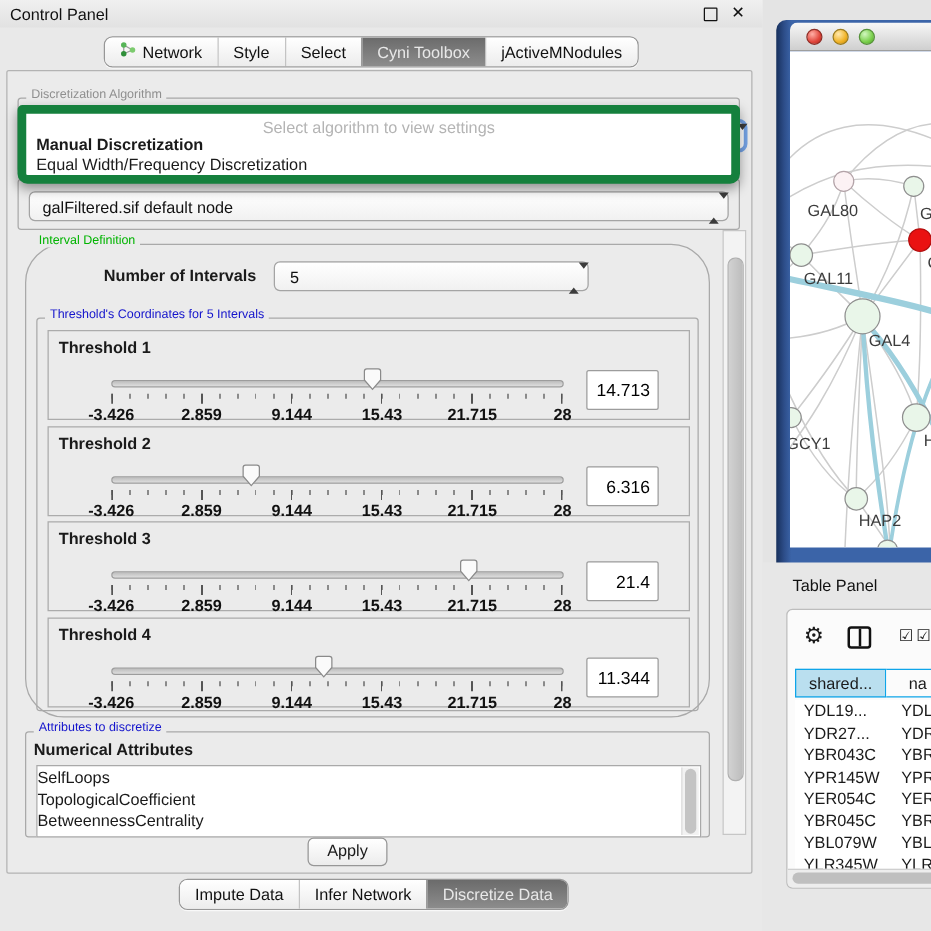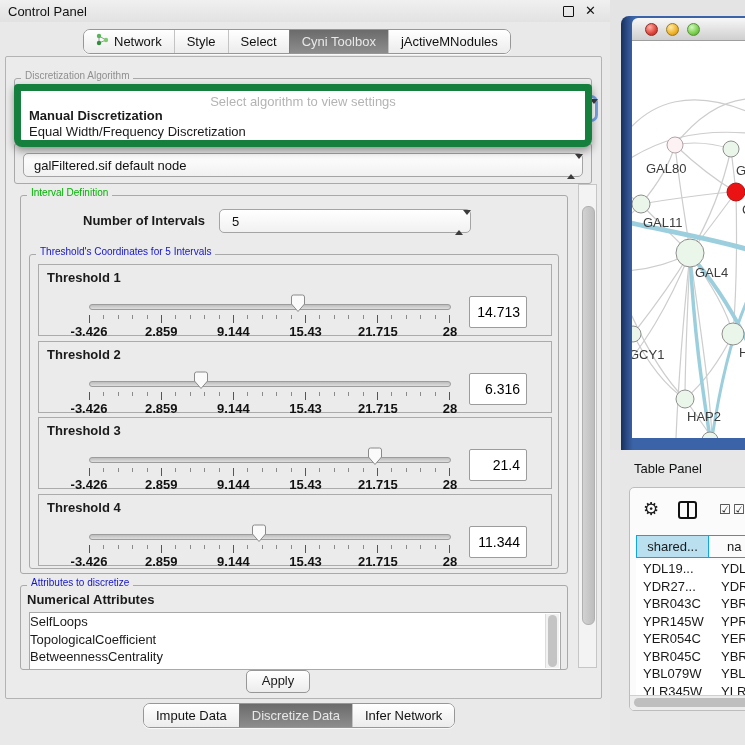--- a/index.html
+++ b/index.html
@@ -138,21 +138,21 @@
     </div>
 
     <div class="group" style="left:8px;top:86px;width:576px;height:39px;">
       <span class="gtitle dark">Table Data</span>
       <div class="combo" style="left:8px;top:9px;width:560px;">
         <span class="ctext">galFiltered.sif default node</span>
         <span class="stepper"><span class="up"></span><span class="dn"></span></span>
       </div>
     </div>
 
-    <div class="group" style="left:14px;top:138px;width:546px;height:377px;">
+    <div class="group" style="left:14px;top:138px;width:546px;height:377px;border-radius:31px;">
       <span class="gtitle green">Interval Definition</span>
 
       <span class="abs" style="left:62px;top:17px;font-weight:bold;">Number of Intervals</span>
       <div class="combo" style="left:198px;top:13px;width:252px;">
         <span class="ctext" style="left:12px;">5</span>
         <span class="stepper"><span class="up"></span><span class="dn"></span></span>
       </div>
 
       <div class="group" style="left:8px;top:58px;width:528px;height:313px;">
         <span class="gtitle blue">Threshold's Coordinates for 5 Intervals</span>
@@ -277,25 +277,25 @@
   <div id="algo-popup">
     <div id="popup-hint">Select algorithm to view settings</div>
     <div class="popup-item" style="top:17px;font-weight:bold;">Manual Discretization</div>
     <div class="popup-item" style="top:33px;">Equal Width/Frequency Discretization</div>
   </div>
 
   <div id="bottom-tabs" class="tabgroup">
     <div class="tab">
         <span>Impute Data</span>
       </div>
+    <div class="tab">
+        <span>Infer Network</span>
+      </div>
     <div class="tab sel">
         <span>Discretize Data</span>
-      </div>
-    <div class="tab">
-        <span>Infer Network</span>
       </div>
   </div>
 </div>
 
 <div id="net-window">
   <div id="net-titlebar">
     <span class="tl" id="tl-red"></span>
     <span class="tl" id="tl-yellow"></span>
     <span class="tl" id="tl-green"></span>
   </div>

